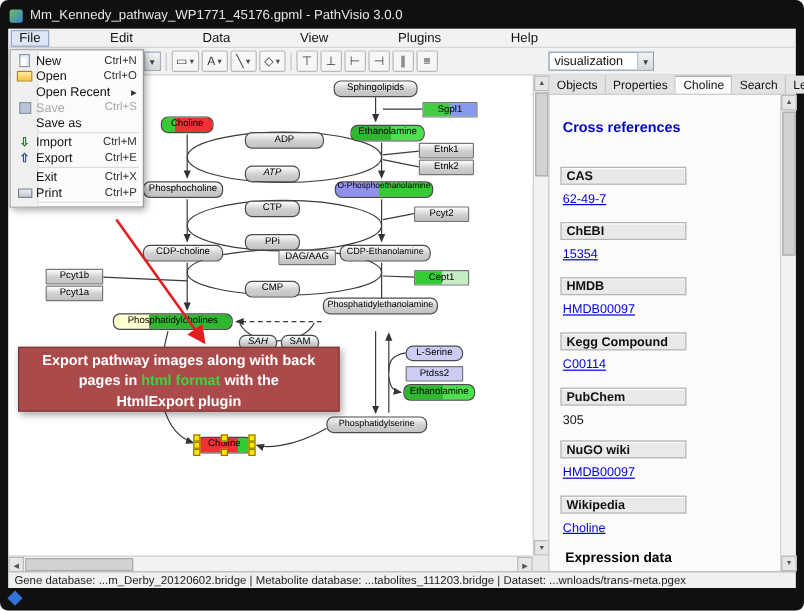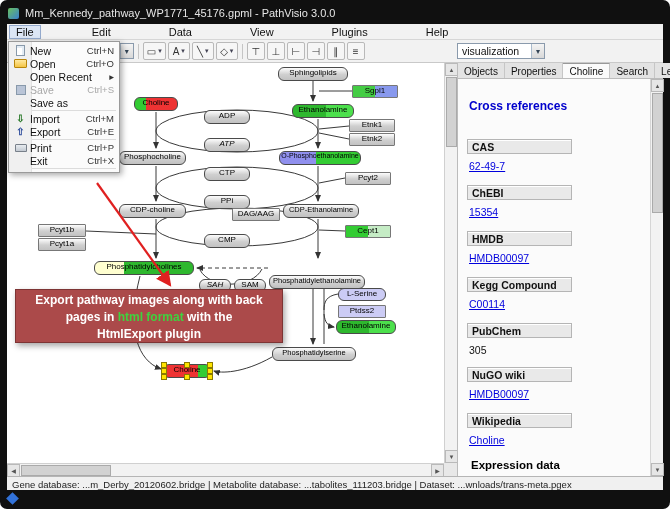--- a/index.html
+++ b/index.html
@@ -202,21 +202,21 @@
           </div>
           <div class="node metabolite" style="left: 292px; top: 104px; width: 62px; height: 14px; background: linear-gradient(to right, rgb(46, 184, 46) 0%, rgb(46, 184, 46) 55%, rgb(76, 224, 76) 55%, rgb(76, 224, 76) 100%);">
             <span class="nlabel">Ethanolamine</span>
           </div>
           <div class="node gene" style="left: 349px; top: 119px; width: 46px; height: 13px;">
             <span class="nlabel">Etnk1</span>
           </div>
           <div class="node gene" style="left: 349px; top: 133px; width: 46px; height: 13px;">
             <span class="nlabel">Etnk2</span>
           </div>
-          <div class="node metabolite" style="left: 204px; top: 110px; width: 46px; height: 14px;">
+          <div class="node metabolite" style="left: 204px; top: 110px; width: 66px; height: 14px;">
             <span class="nlabel">ADP</span>
           </div>
           <div class="node metabolite" style="left: 204px; top: 138px; width: 46px; height: 14px; font-style: italic;">
             <span class="nlabel">ATP</span>
           </div>
           <div class="node metabolite" style="left: 119px; top: 151px; width: 67px; height: 14px;">
             <span class="nlabel">Phosphocholine</span>
           </div>
           <div class="node metabolite" style="left: 279px; top: 151px; width: 82px; height: 14px; font-size: 7px; background: linear-gradient(to right, rgb(144, 144, 238) 0%, rgb(144, 144, 238) 45%, rgb(51, 204, 51) 45%, rgb(51, 204, 51) 100%);">
             <span class="nlabel">O-Phosphoethanolamine</span>
@@ -247,21 +247,21 @@
           </div>
           <div class="node gene" style="left: 38px; top: 238px; width: 48px; height: 13px;">
             <span class="nlabel">Pcyt1a</span>
           </div>
           <div class="node metabolite" style="left: 204px; top: 234px; width: 46px; height: 14px;">
             <span class="nlabel">CMP</span>
           </div>
           <div class="node metabolite" style="left: 94px; top: 261px; width: 100px; height: 14px; background: linear-gradient(to right, rgb(255, 255, 208) 0%, rgb(255, 255, 208) 30%, rgb(46, 184, 46) 30%, rgb(46, 184, 46) 100%);">
             <span class="nlabel">Phosphatidylcholines</span>
           </div>
-          <div class="node metabolite" style="left: 269px; top: 275px; width: 96px; height: 14px; font-size: 7.5px;">
+          <div class="node metabolite" style="left: 269px; top: 248px; width: 96px; height: 14px; font-size: 7.5px;">
             <span class="nlabel">Phosphatidylethanolamine</span>
           </div>
           <div class="node metabolite" style="left: 199px; top: 279px; width: 32px; height: 13px; font-style: italic;">
             <span class="nlabel">SAH</span>
           </div>
           <div class="node metabolite" style="left: 234px; top: 279px; width: 32px; height: 13px;">
             <span class="nlabel">SAM</span>
           </div>
           <div class="node metabolite" style="left: 338px; top: 288px; width: 48px; height: 13px; background: rgb(204, 204, 245);">
             <span class="nlabel">L-Serine</span>
@@ -375,30 +375,30 @@
       </div>
       <div class="fm-row">
         <span class="fm-icon">
           <span class="mi icon-export">⇧</span>
         </span>
         <span class="fm-label">Export</span>
         <span class="fm-right">Ctrl+E</span>
       </div>
       <div class="menu-sep"></div>
       <div class="fm-row">
-        <span class="fm-icon">
-          <span class="mi icon-print"></span>
-        </span>
-        <span class="fm-label">Print</span>
-        <span class="fm-right">Ctrl+P</span>
-      </div>
-      <div class="fm-row">
         <span class="fm-icon"></span>
         <span class="fm-label">Exit</span>
         <span class="fm-right">Ctrl+X</span>
+      </div>
+      <div class="fm-row">
+        <span class="fm-icon">
+          <span class="mi icon-print"></span>
+        </span>
+        <span class="fm-label">Print</span>
+        <span class="fm-right">Ctrl+P</span>
       </div>
       <div class="menu-sep"></div>
     </div>
 
   <svg class="red-arrow" width="670" height="509">
     <defs>
       <marker id="rarr" markerWidth="8" markerHeight="8" refX="6" refY="3.5" orient="auto">
           <path d="M0,0 L7,3.5 L0,7 Z" fill="#e02020"></path>
         </marker>
     </defs>

